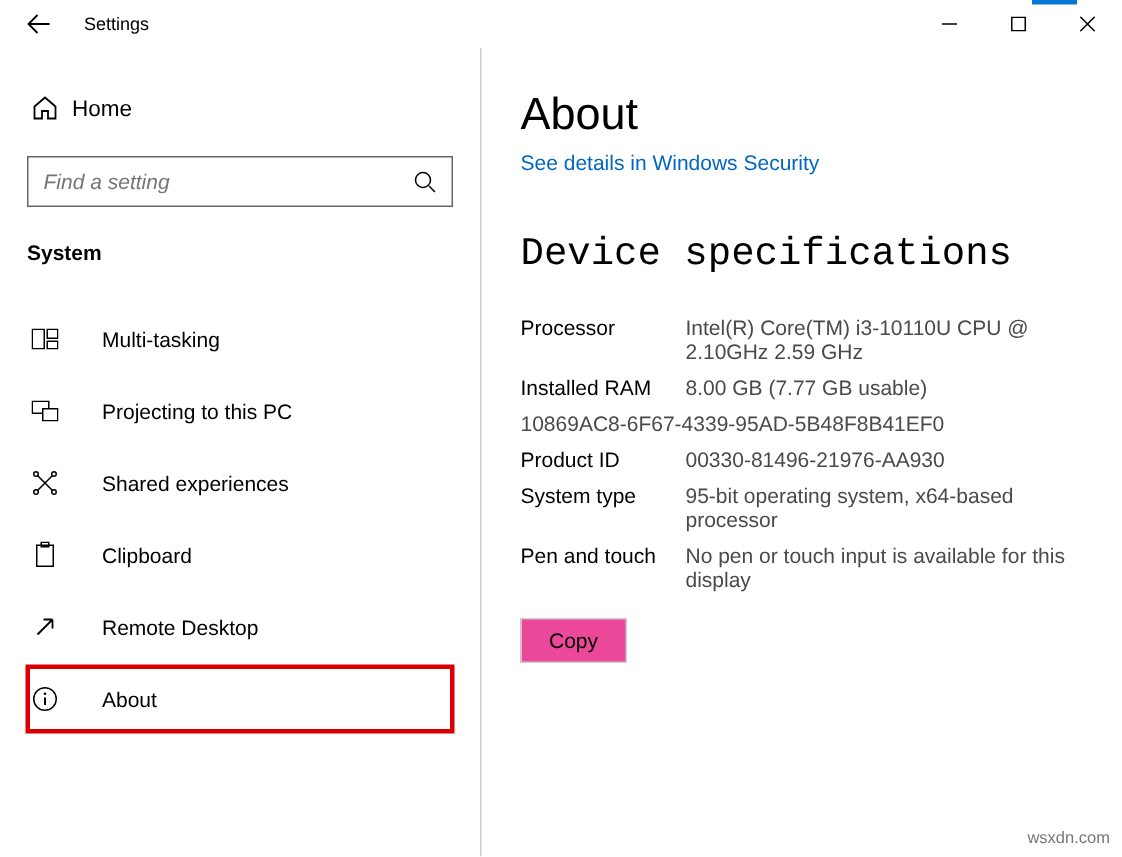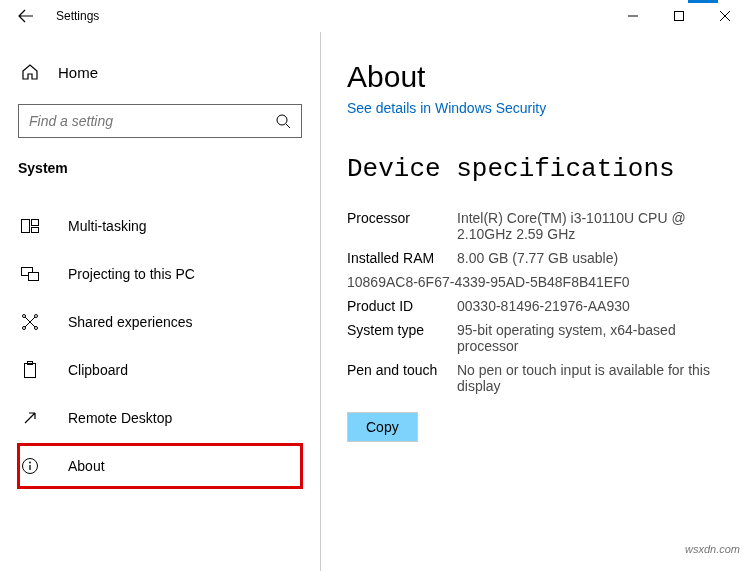--- a/index.html
+++ b/index.html
@@ -44,21 +44,21 @@
   .app {
     display: flex;
     height: calc(100% - 32px);
   }
   .sidebar {
     width: 320px;
     padding: 20px 18px 0 18px;
   }
   .home-row {
     display: flex; align-items: center;
-    gap: 18px;
+    gap: 8px;
     margin: 10px 0 22px 2px;
     cursor: pointer;
   }
   .home-row span.label { font-size: 15px; }
   .searchbox {
     display: flex; align-items: center;
     border: 1px solid #666;
     height: 34px;
     padding: 0 10px;
     margin-bottom: 22px;
@@ -128,33 +128,32 @@
     width: 110px;
     flex-shrink: 0;
   }
   .spec-value {
     color: #4a4a4a;
     flex: 1;
     word-break: break-word;
   }
   .btn {
     display: inline-block;
-    background: #7dd3fc;
+    background: #ec4899;
     border: 1px solid #ccc;
     padding: 6px 18px;
     font-size: 14px;
     cursor: pointer;
     margin-top: 14px;
   }
   .watermark {
     position: absolute;
-    bottom: 16px; right: 8px;
+    bottom: 6px; right: 8px;
     font-size: 11px;
     color: #777;
-    font-style: italic;
   }
 </style>
 </head>
 <body>
 
 <div class="window-accent"></div>
 
 <div class="titlebar">
   <div class="back">
     <svg width="16" height="16" viewBox="0 0 16 16">

